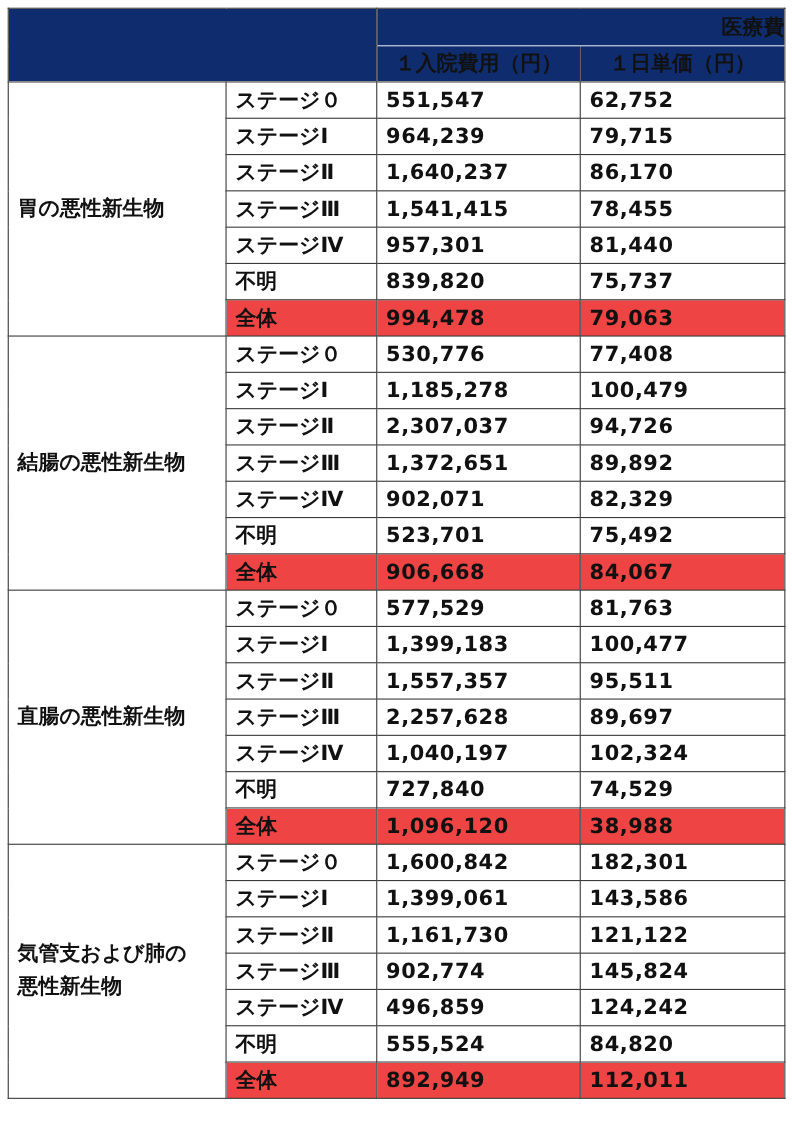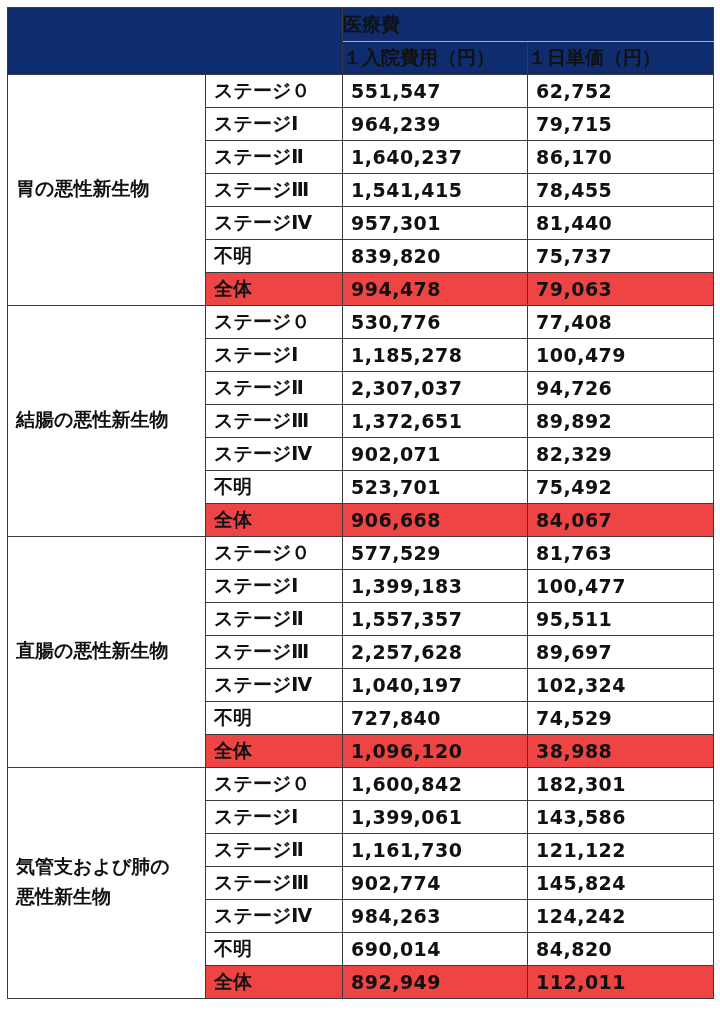--- a/index.html
+++ b/index.html
@@ -23,22 +23,22 @@
     text-align: left;
   }
   .hdr th {
     background: #0f2d6e;
     color: #ffffff;
     border-color: #0f2d6e;
     font-size: 19px;
   }
   .hdr1 th { height: 33px; }
   .hdr2 th { height: 32px; }
-  .hdr th.top-sub { text-align: left; padding: 0; border-left: 1px solid #9fb0d0; border-bottom: 1px solid #9fb0d0; }
-  .hdr th.sub { text-align: left; padding: 0; border-left: 1px solid #9fb0d0; }
+  .hdr th.top-sub { text-align: right; padding: 0; border-left: 1px solid #9fb0d0; border-bottom: 1px solid #9fb0d0; }
+  .hdr th.sub { text-align: center; padding: 0; border-left: 1px solid #9fb0d0; }
   tbody tr.row td { height: 32px; }
   td.cancer {
     vertical-align: top;
     padding-top: 4px;
     white-space: normal;
     line-height: 30px;
     font-size: 19px;
     font-family: Liberation Mono, monospace;
   }
   tr.total td.stage, tr.total td.num { background: #ef4444; }
@@ -189,26 +189,26 @@
         <td class="num">1,161,730</td>
         <td class="num">121,122</td>
       </tr>
       <tr class="row">
         <td class="stage">ステージⅢ</td>
         <td class="num">902,774</td>
         <td class="num">145,824</td>
       </tr>
       <tr class="row">
         <td class="stage">ステージⅣ</td>
-        <td class="num">984,263</td>
+        <td class="num">496,859</td>
         <td class="num">124,242</td>
       </tr>
       <tr class="row">
         <td class="stage">不明</td>
-        <td class="num">690,014</td>
+        <td class="num">555,524</td>
         <td class="num">84,820</td>
       </tr>
       <tr class="row total">
         <td class="stage">全体</td>
         <td class="num">892,949</td>
         <td class="num">112,011</td>
       </tr>
     </tbody>
 </table>
 

